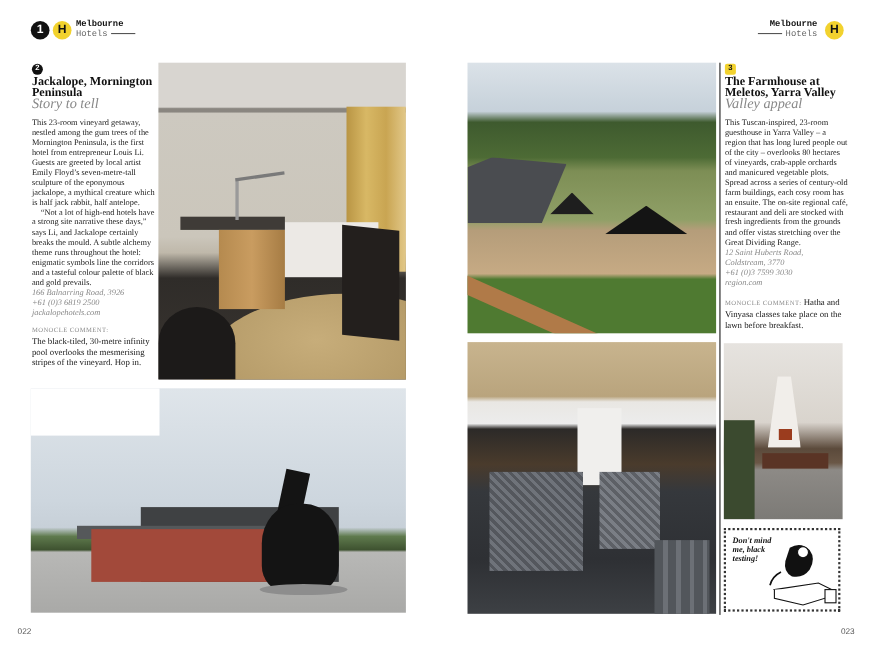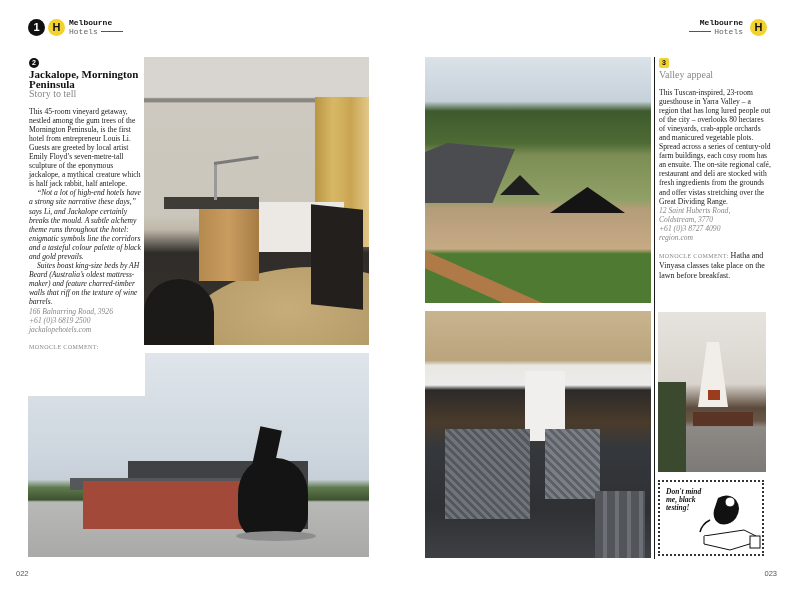--- a/index.html
+++ b/index.html
@@ -17,23 +17,23 @@
   .hdr-txt .sec { color: #666; }
   .rule { display: inline-block; width: 22px; height: 1px; background: #555; vertical-align: middle; margin: 0 3px; }
 
   
   .col { position: absolute; font-size: 7.6px; line-height: 9.1px; color: #1a1a1a; }
   .num-badge { width: 10px; height: 10px; border-radius: 50%; font-family: "Liberation Sans", sans-serif;
                font-weight: bold; font-size: 7px; display: flex; align-items: center; justify-content: center; margin-bottom: 2px; }
   .num-badge.black { background: #111; color: #fff; }
   .num-badge.yellow { background: #f2d22e; color: #111; border-radius: 2px; }
   .title { font-size: 11px; line-height: 9.5px; color: #111; font-weight: bold; }
-  .dek { color: #888; font-size: 10px; line-height: 9.5px; margin-bottom: 8px; }
+  .dek { font-style: italic; color: #888; font-size: 13px; line-height: 9.5px; margin-bottom: 8px; }
   .body p { margin: 0; }
-  .body p.indent { text-indent: 8px; font-style: italic; }
+  .body p.indent { text-indent: 8px; }
   .addr { font-style: italic; color: #888; }
   .mono-label { font-family: "Liberation Serif", serif; font-size: 6px; letter-spacing: .4px; color: #888; margin-top: 9px; text-transform: uppercase; }
   .mono-text { font-size: 8px; line-height: 9.3px; }
 
   
   .photo { position: absolute; overflow: hidden; }
 
   
   #p-bed { left: 144px; top: 57px; width: 225px; height: 288px;
            background: linear-gradient(180deg, #d8d5d0 0%, #d8d5d0 14%, #8a8680 14.5%, #8a8680 15.5%, #cdc9c0 16%, #cbc6bb 55%, #bfb8aa 60%, #2f2c29 68%, #3a3530 100%); }
@@ -110,23 +110,22 @@
     <div><span class="rule"></span><span class="sec">Hotels</span></div>
   </div>
   <div class="circ yellow">H</div>
 </div>
 
 <div class="col" style="left:29px; top:58px; width:112px;">
   <div class="num-badge black">2</div>
   <div class="title">Jackalope, Mornington Peninsula</div>
   <div class="dek">Story to tell</div>
   <div class="body">
-    <p>This 45-room vineyard getaway, nestled among the gum trees of the Mornington Peninsula, is the first hotel from entrepreneur Louis Li. Guests are greeted by local artist Emily Floyd’s seven-metre-tall sculpture of the eponymous jackalope, a mythical creature which is half jack rabbit, half antelope.</p>
+    <p>This 23-room vineyard getaway, nestled among the gum trees of the Mornington Peninsula, is the first hotel from entrepreneur Louis Li. Guests are greeted by local artist Emily Floyd’s seven-metre-tall sculpture of the eponymous jackalope, a mythical creature which is half jack rabbit, half antelope.</p>
     <p class="indent">“Not a lot of high-end hotels have a strong site narrative these days,” says Li, and Jackalope certainly breaks the mould. A subtle alchemy theme runs throughout the hotel: enigmatic symbols line the corridors and a tasteful colour palette of black and gold prevails.</p>
-    <p class="indent">Suites boast king-size beds by AH Beard (Australia’s oldest mattress-maker) and feature charred-timber walls that riff on the texture of wine barrels.</p>
   </div>
   <div class="addr">166 Balnarring Road, 3926</div>
   <div class="addr">+61 (0)3 6819 2500</div>
   <div class="addr">jackalopehotels.com</div>
   <div class="mono-label">Monocle comment:</div>
   <div class="mono-text">The black-tiled, 30-metre infinity pool overlooks the mesmerising stripes of the vineyard. Hop in.</div>
 </div>
 
 <div class="photo" id="p-bed">
   <div class="curtain"></div>
@@ -161,27 +160,28 @@
   <div class="pillar"></div>
   <div class="boothL"></div>
   <div class="boothR"></div>
   <div class="cyl"></div>
 </div>
 
 <div id="vrule"></div>
 
 <div class="col" style="left:659px; top:58px; width:112px;">
   <div class="num-badge yellow">3</div>
+  <div class="title">The Farmhouse at Meletos, Yarra Valley</div>
   <div class="dek">Valley appeal</div>
   <div class="body">
     <p>This Tuscan-inspired, 23-room guesthouse in Yarra Valley – a region that has long lured people out of the city – overlooks 80 hectares of vineyards, crab-apple orchards and manicured vegetable plots. Spread across a series of century-old farm buildings, each cosy room has an ensuite. The on-site regional café, restaurant and deli are stocked with fresh ingredients from the grounds and offer vistas stretching over the Great Dividing Range.</p>
   </div>
   <div class="addr">12 Saint Huberts Road,</div>
   <div class="addr">Coldstream, 3770</div>
-  <div class="addr">+61 (0)3 8727 4090</div>
+  <div class="addr">+61 (0)3 7599 3030</div>
   <div class="addr">region.com</div>
   <div style="margin-top:9px;" class="mono-text">
     <span class="mono-label" style="margin:0;">Monocle comment:</span>
     <span>Hatha and Vinyasa classes take place on the lawn before breakfast.</span>
   </div>
 </div>
 
 <div class="photo" id="p-living">
   <div class="fire"></div>
   <div class="hearth"></div>

